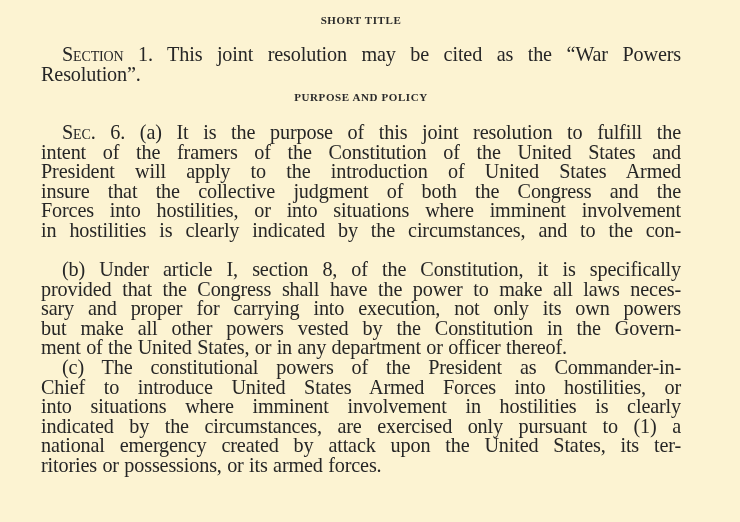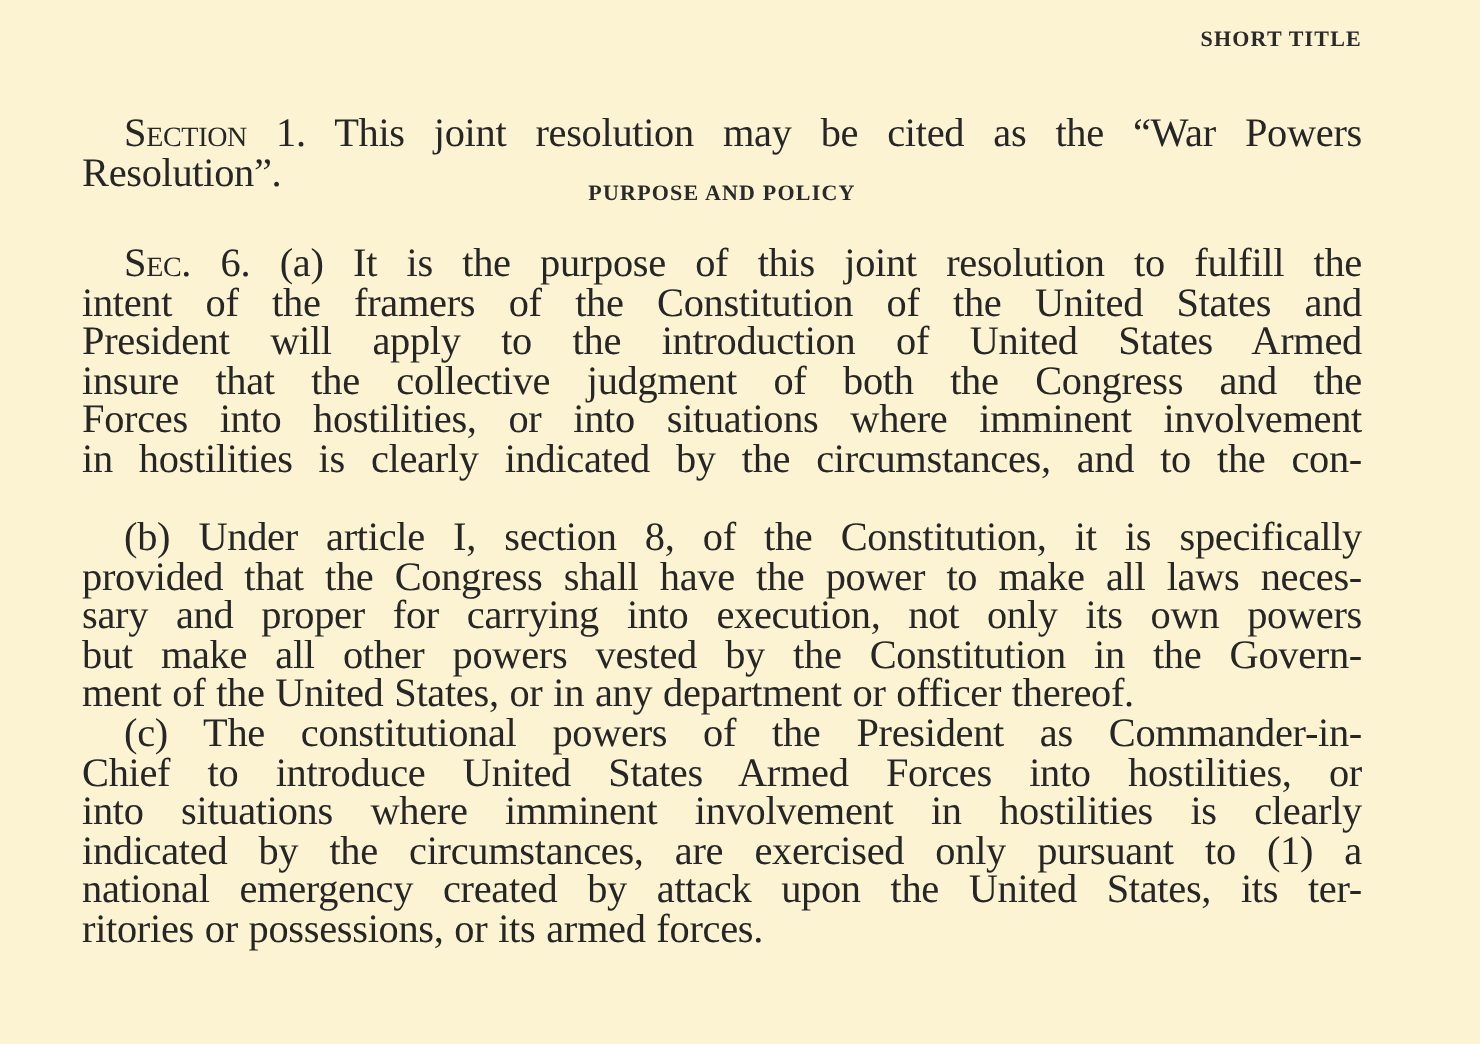--- a/index.html
+++ b/index.html
@@ -22,21 +22,21 @@
       width: 640px;
     }
     .heading {
       text-align: center;
       font-size: 11px;
       letter-spacing: 0.6px;
       font-family: "Liberation Serif", serif;
       font-weight: bold;
       color: #2a2a2a;
     }
-    .h1 { position: absolute; top: 14px; left: 0; width: 640px; text-align: right; }
+    .h1 { position: absolute; top: 14px; left: 0; width: 640px; }
     .h2 { position: absolute; top: 91px; left: 0; width: 640px; }
     .para {
       position: absolute;
       left: 0;
       width: 640px;
       font-family: "Liberation Serif", serif;
       font-size: 20.2px;
       line-height: 19.55px;
       text-align: justify;
       letter-spacing: -0.15px;
@@ -49,21 +49,21 @@
       text-align-last: justify;
       height: 19.55px;
     }
     .line.last {
       text-align-last: left;
     }
     .indent { padding-left: 21px; }
     .sc {
       font-variant: small-caps;
     }
-    .p1 { top: 58px; }
+    .p1 { top: 45px; }
     .p2a { top: 123px; }
     .p2b { top: 260px; }
     .p2c { top: 358px; }
   </style>
 </head>
 <body>
 
 <div class="page">
 
   <div class="heading h1">SHORT TITLE</div>

